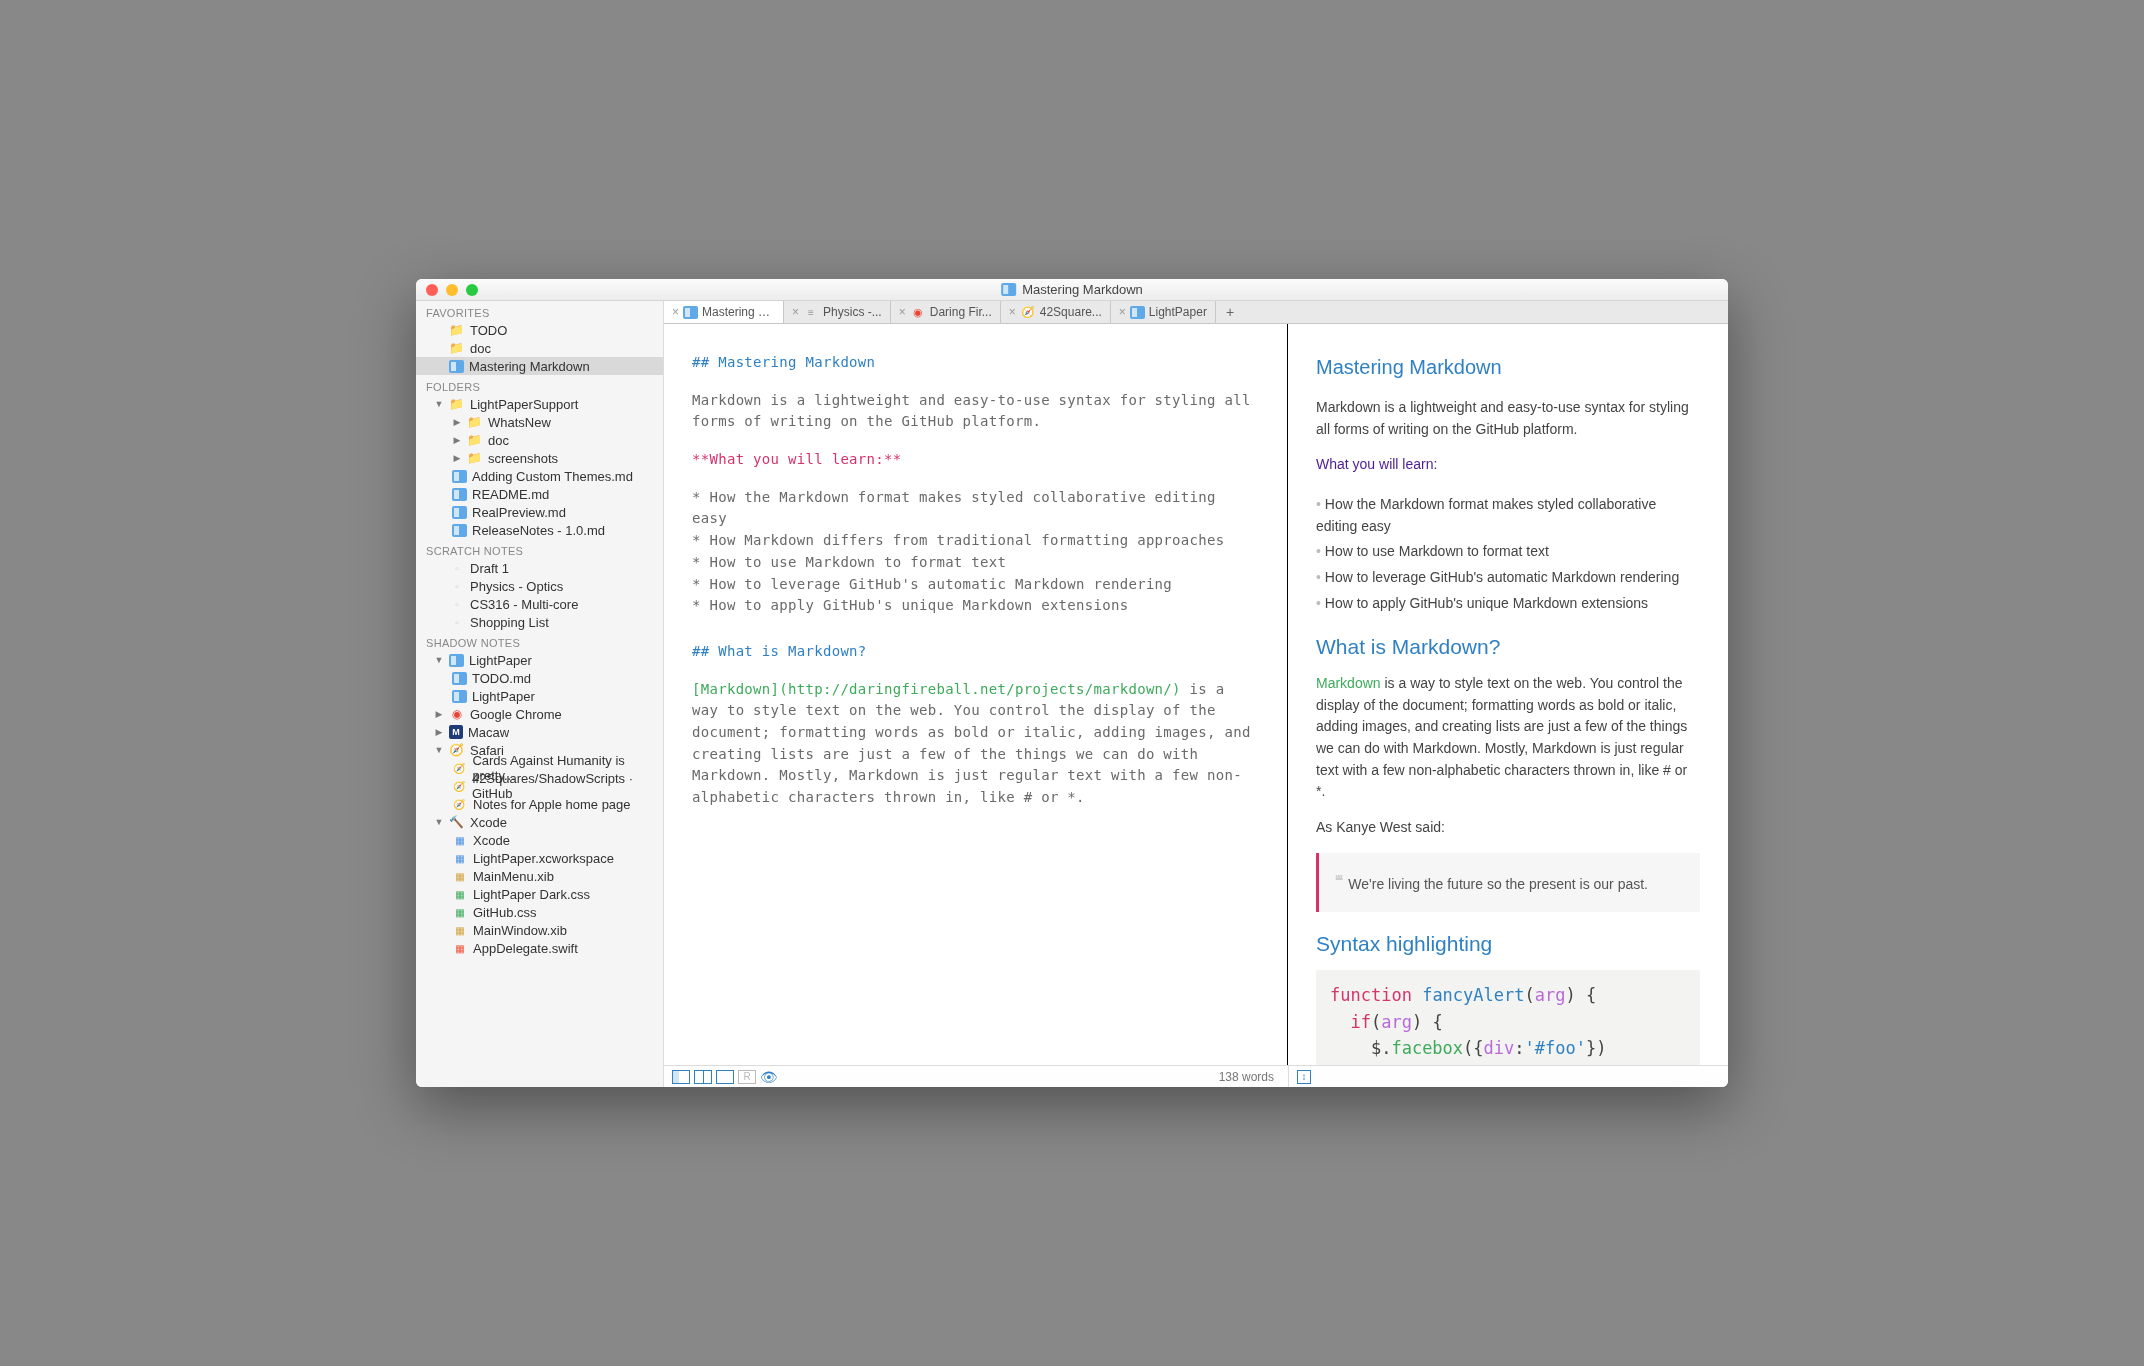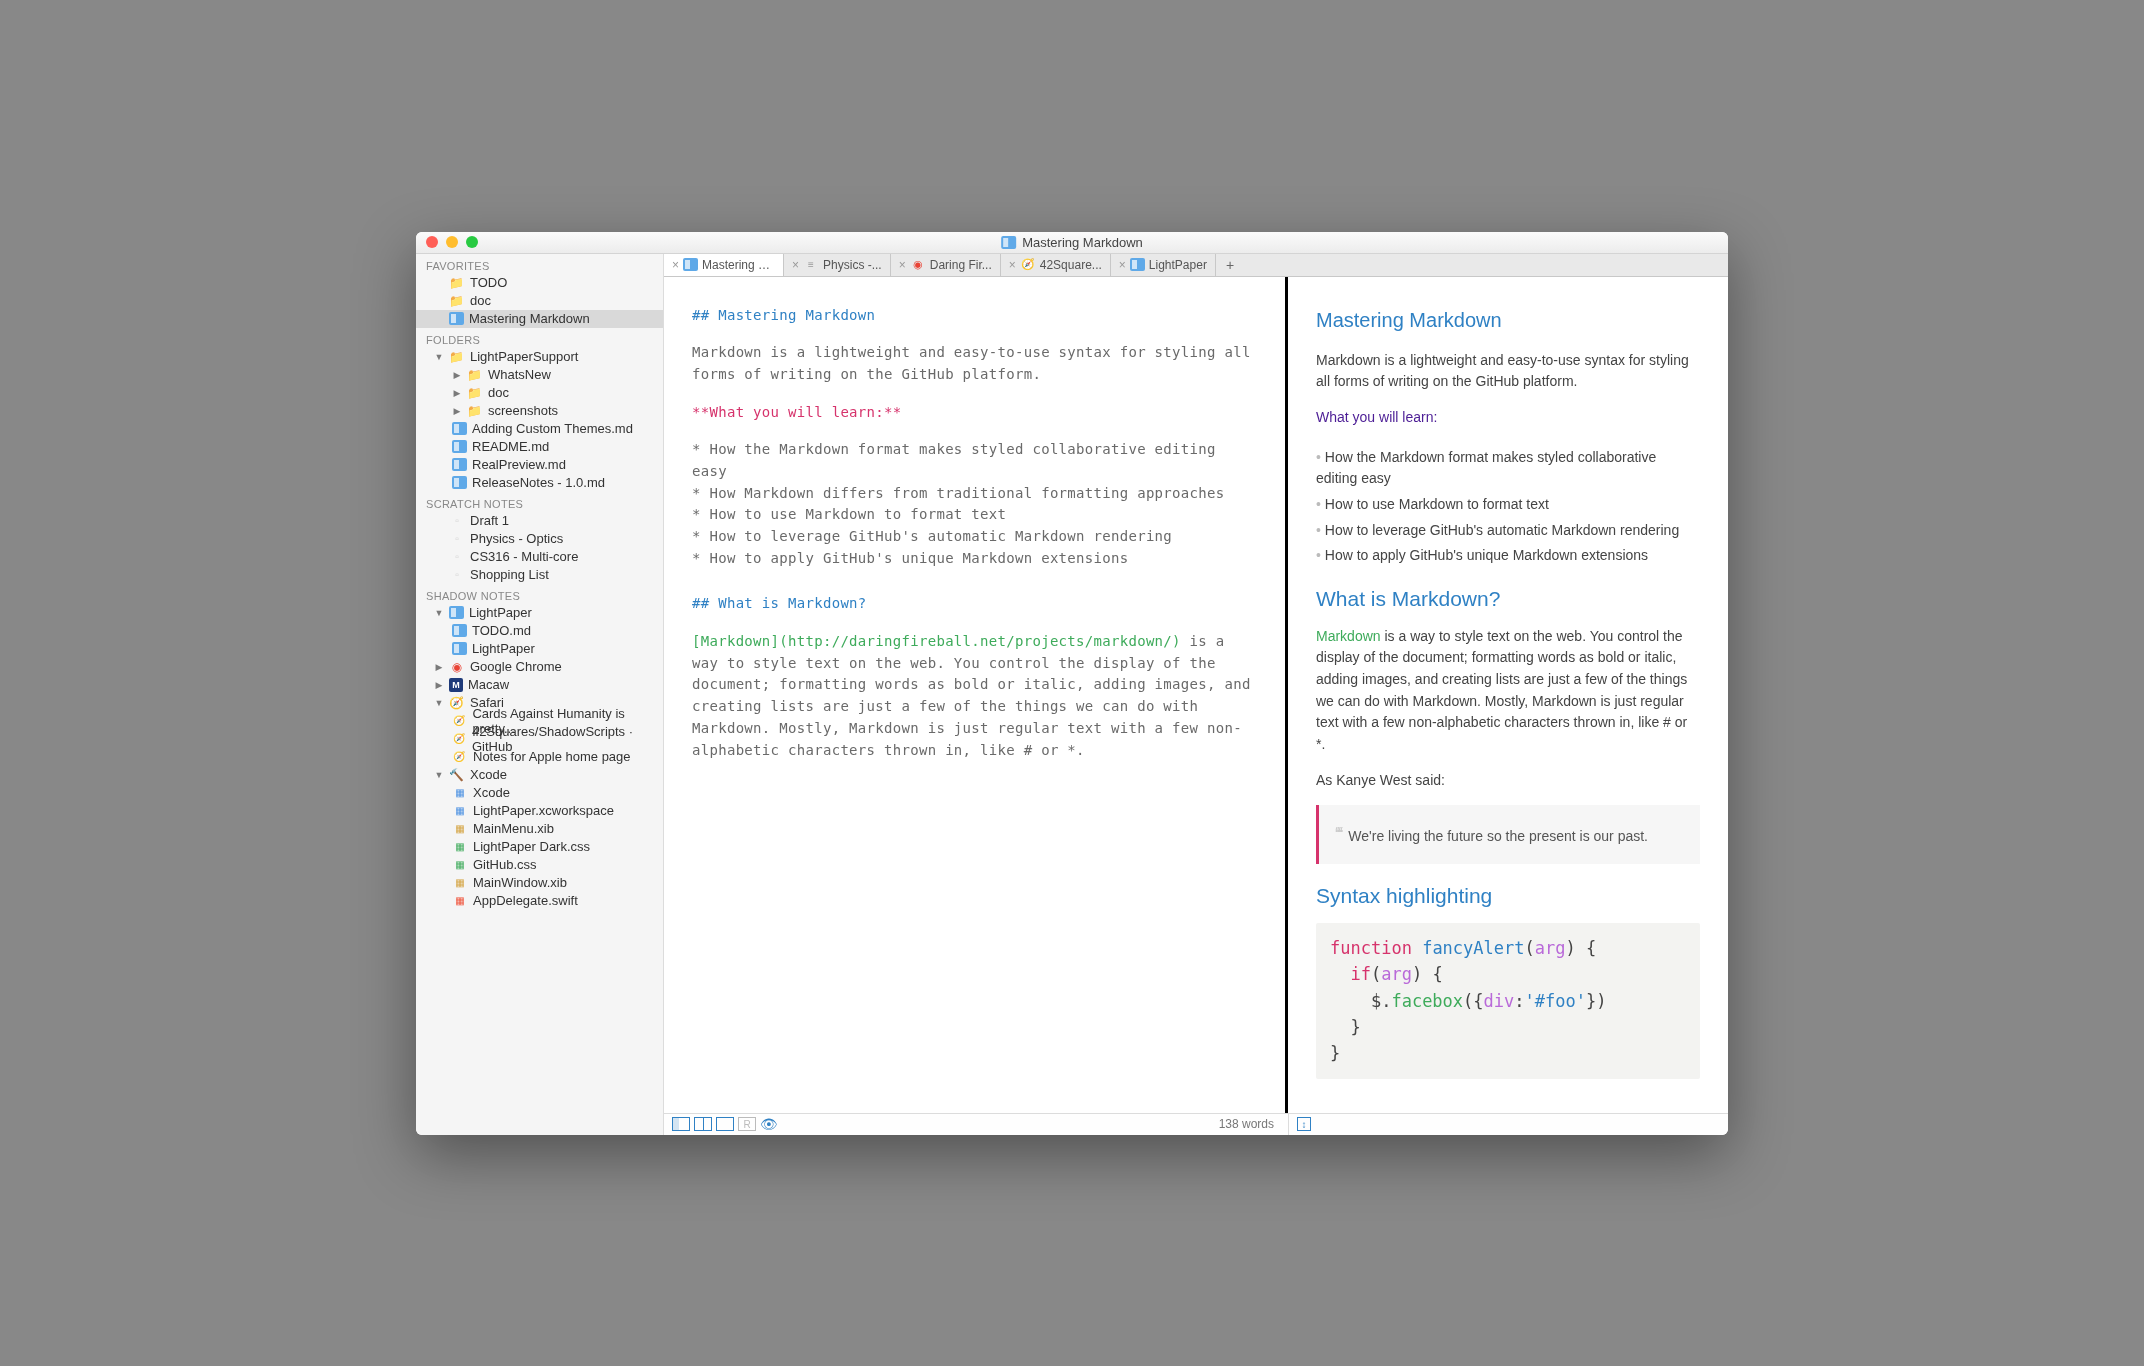--- a/index.html
+++ b/index.html
@@ -1,17 +1,17 @@
 <!DOCTYPE html>
 <html><head>
 <meta charset="utf-8">
 <style>
 *{box-sizing:border-box;margin:0;padding:0}
 body{font-family:-apple-system,"Helvetica Neue",Arial,sans-serif;font-size:13px;color:#333;background:#888;display:flex;align-items:center;justify-content:center;height:100vh}
-.window{width:1312px;height:903px;background:#fff;border-radius:6px;box-shadow:0 20px 60px rgba(0,0,0,.4);overflow:hidden;display:flex;flex-direction:column}
+.window{width:1312px;height:808px;background:#fff;border-radius:6px;box-shadow:0 20px 60px rgba(0,0,0,.4);overflow:hidden;display:flex;flex-direction:column}
 .titlebar{height:22px;background:linear-gradient(#fbfbfb,#ececec);border-bottom:1px solid #d4d4d4;display:flex;align-items:center;position:relative}
 .traffic{display:flex;gap:8px;padding-left:10px}
 .tl{width:12px;height:12px;border-radius:50%}
 .tl.r{background:#ff5f57}.tl.y{background:#ffbd2e}.tl.g{background:#28ca42}
 .title{position:absolute;left:50%;transform:translateX(-50%);font-size:13px;color:#444;display:flex;align-items:center;gap:6px}
 .main{flex:1;display:flex;overflow:hidden}
 .sidebar{width:248px;background:#f5f5f5;border-right:1px solid #dcdcdc;overflow-y:auto;font-size:13px;color:#333}
 .section-h{font-size:11px;color:#888;padding:6px 10px 2px;text-transform:uppercase;letter-spacing:.3px}
 .srow{display:flex;align-items:center;padding:2px 0 2px 18px;gap:5px;cursor:default;height:18px}
 .srow.sel{background:#d9d9d9}
@@ -30,21 +30,21 @@
 .app-icon::after{content:"";position:absolute;left:2px;top:2px;width:5px;height:9px;background:#fff;opacity:.7}
 .content{flex:1;display:flex;flex-direction:column;overflow:hidden}
 .tabbar{height:23px;background:#e9e9e9;border-bottom:1px solid #c8c8c8;display:flex;font-size:12px}
 .tab{display:flex;align-items:center;border-right:1px solid #c8c8c8;padding:0 8px;gap:4px;color:#555;min-width:0}
 .tab.active{background:#fff}
 .tab .close{color:#999;font-size:12px}
 .tab .ico{font-size:11px}
 .tab .lbl{white-space:nowrap;overflow:hidden;text-overflow:ellipsis;max-width:73px}
 .tab.plus{padding:0 10px;color:#666;font-size:14px;border-right:none}
 .panes{flex:1;display:flex;overflow:hidden}
-.editor{flex:1;padding:28px 28px 0;font-family:Menlo,Consolas,monospace;font-size:14px;line-height:1.55;color:#6a6a6a;overflow:hidden;border-right:3px solid #000000;letter-spacing:.3px}
+.editor{flex:1;padding:28px 28px 0;font-family:Menlo,Consolas,monospace;font-size:14px;line-height:1.55;color:#6a6a6a;overflow:hidden;border-right:1px solid #000000;letter-spacing:.3px}
 .ed-h{color:#2f81c4}
 .ed-strong{color:#d6336c}
 .ed-link{color:#3eab5b}
 .editor p{margin-bottom:16px;white-space:pre-wrap}
 .preview{width:440px;padding:28px 28px 0;font-size:14px;line-height:1.55;color:#444;overflow:hidden}
 .preview h2{color:#2f81c4;font-weight:400;font-size:20px;margin-bottom:14px}
 .preview h3{color:#2f81c4;font-weight:400;font-size:21px;margin:16px 0 10px}
 .preview p{margin-bottom:14px}
 .preview .learn{color:#4c1d95;font-weight:normal;margin-bottom:18px}
 .preview ul{list-style:none;margin-bottom:14px}

